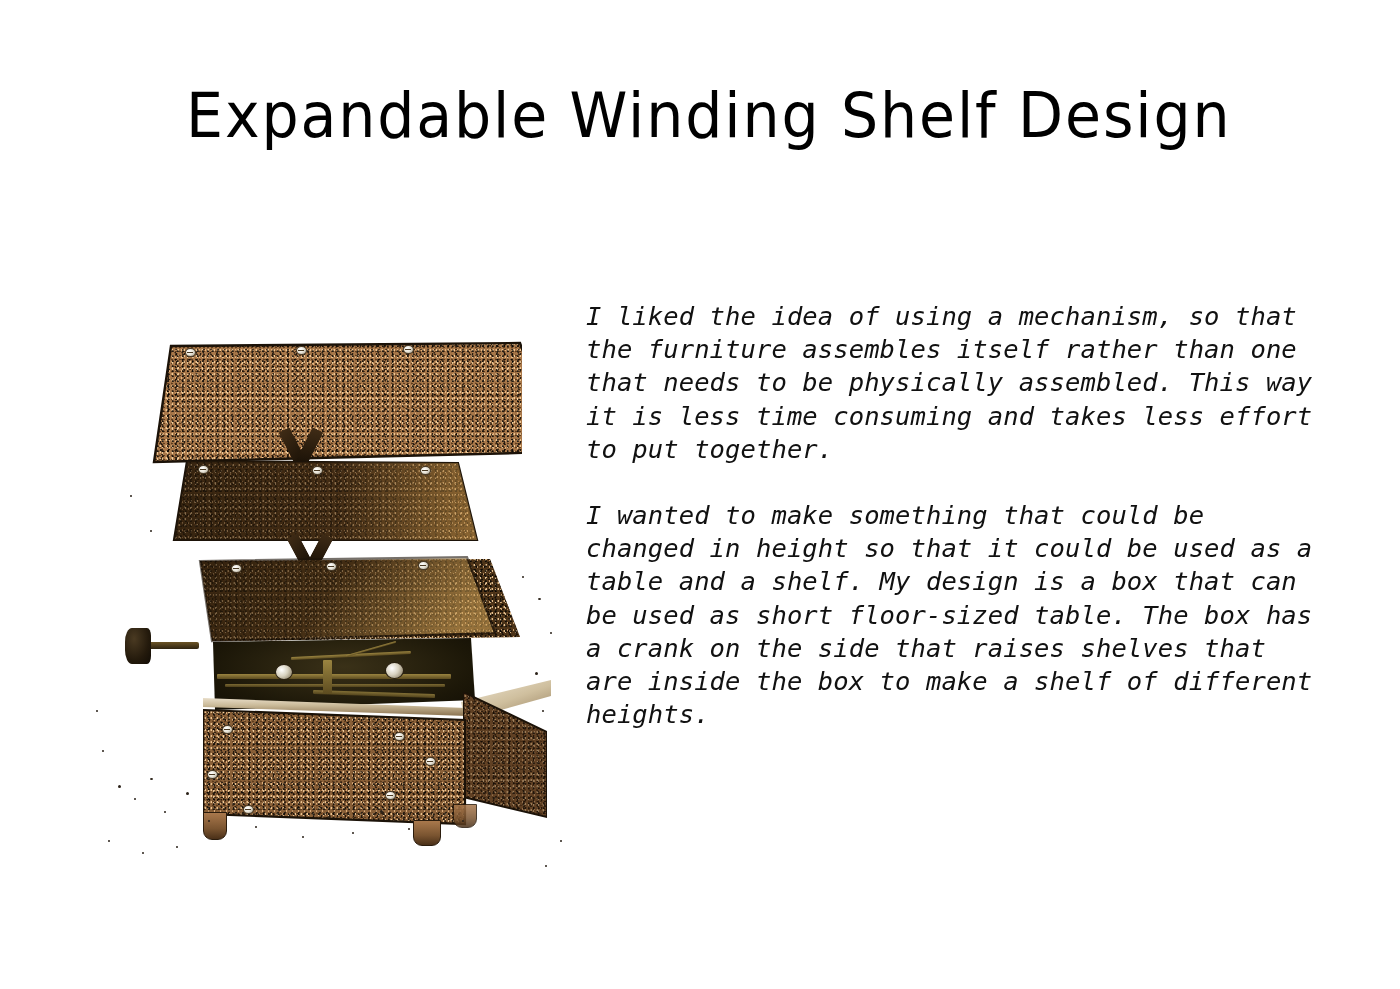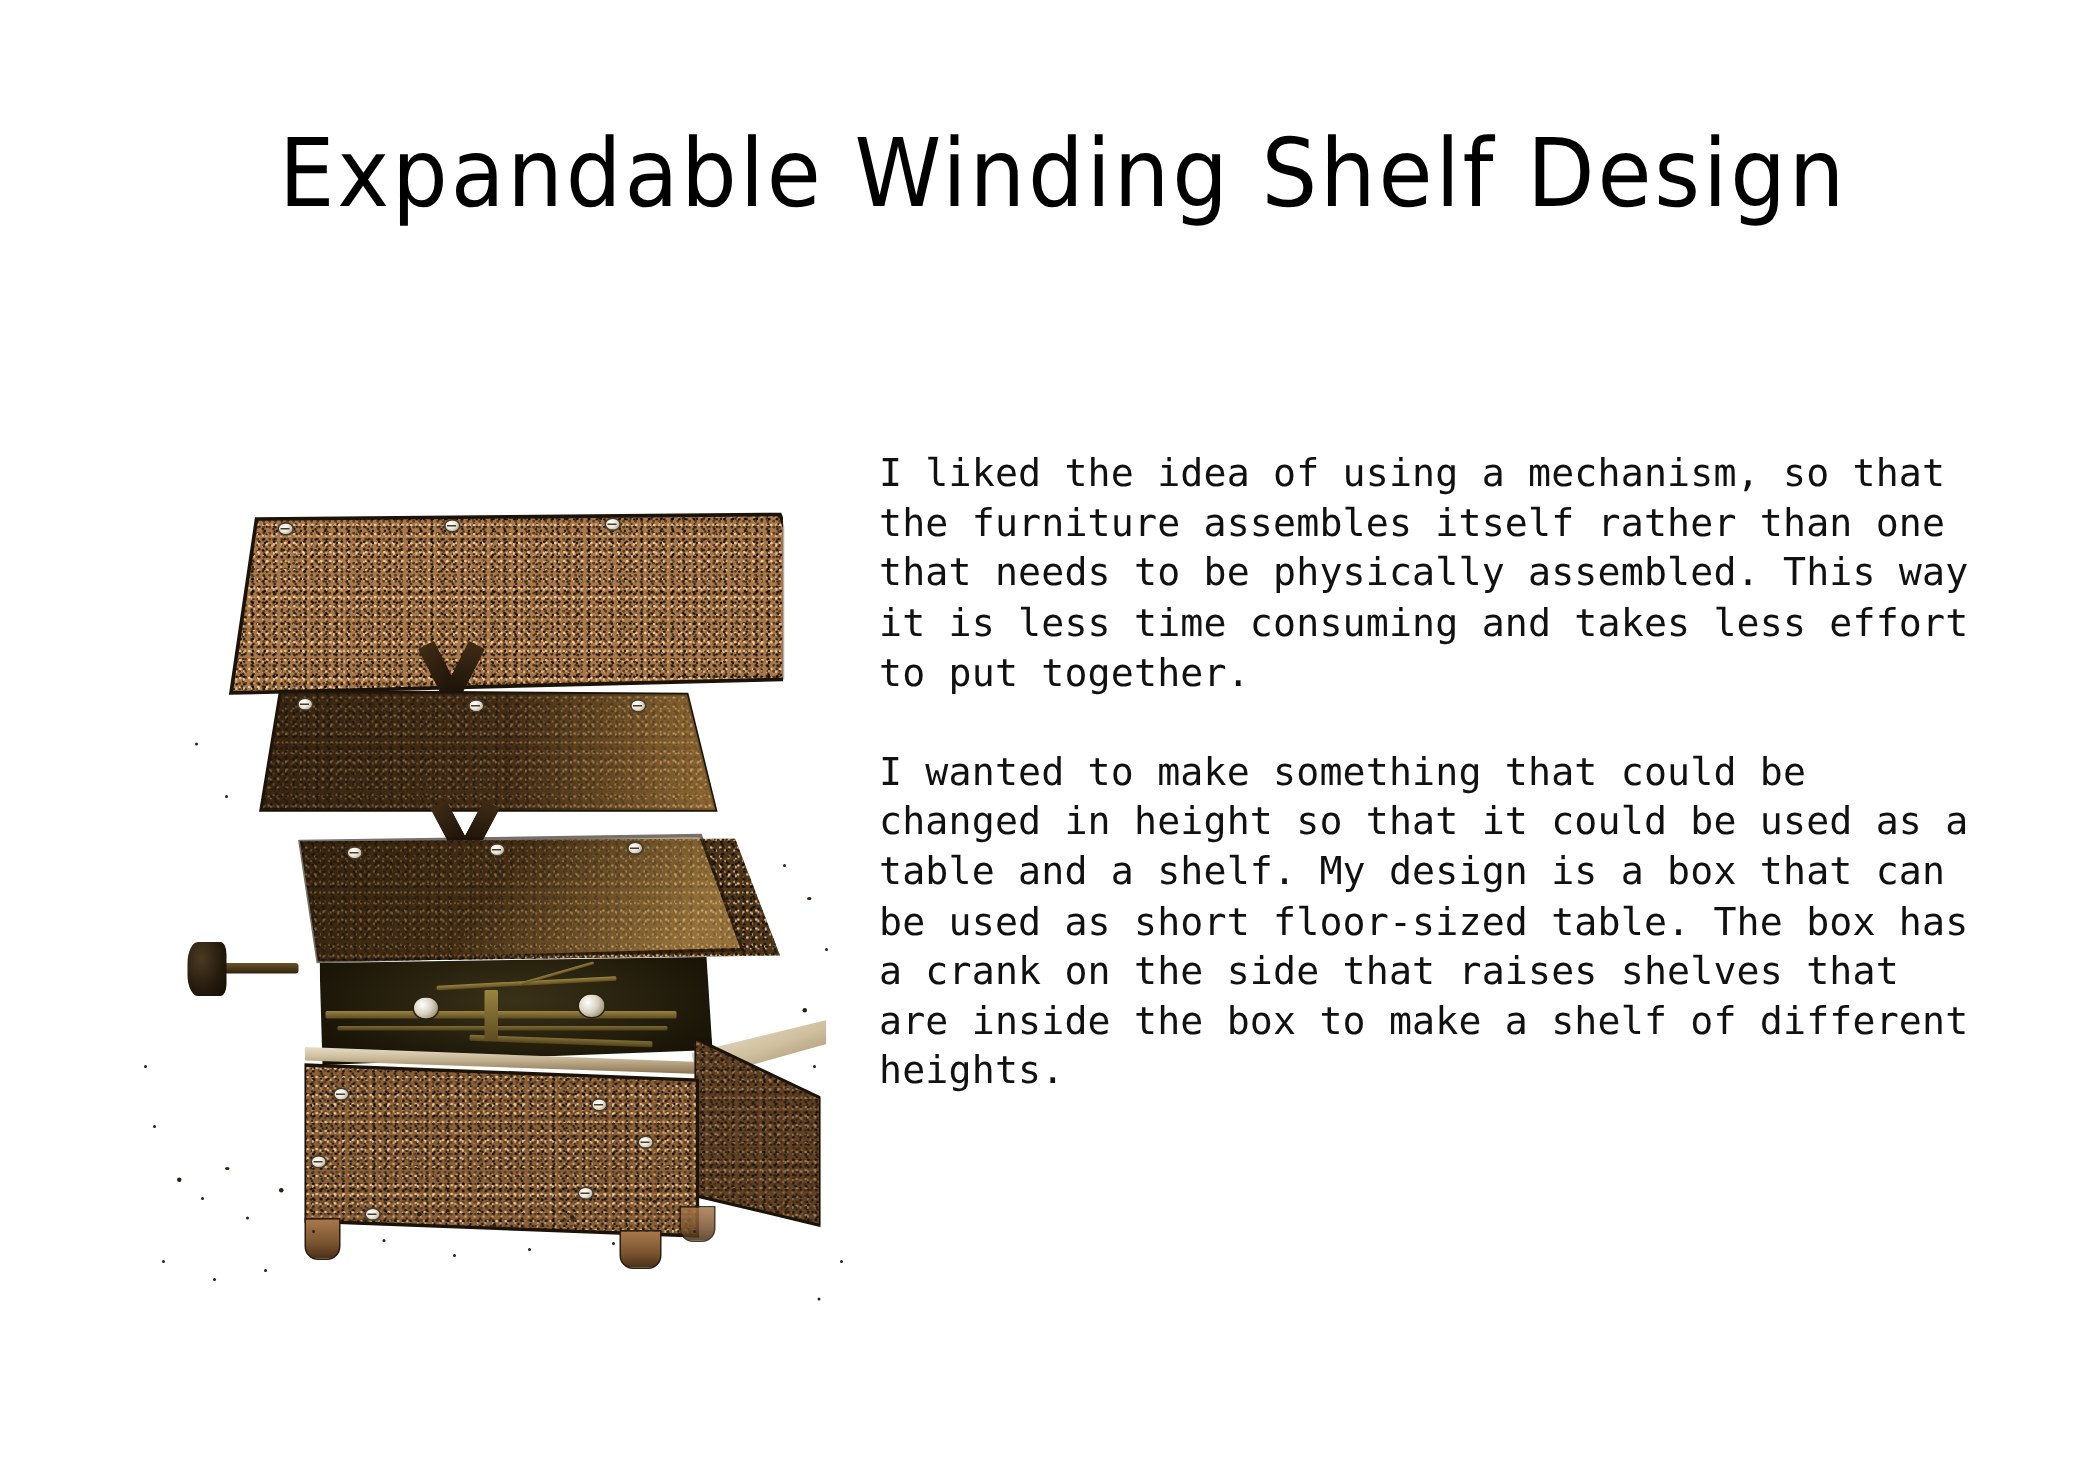--- a/index.html
+++ b/index.html
@@ -42,20 +42,21 @@
     width: 730px;
     font-family: "DejaVu Sans Mono", "Liberation Mono", monospace;
     font-size: 25.5px;
     line-height: 33.2px;
     color: #111111;
     letter-spacing: 0.1px;
   }
   #body-copy p {
     margin: 0 0 33px 0;
     white-space: pre-line;
+    font-style: italic;
   }
   #body-copy p:last-child { margin-bottom: 0; }
 
   
   #photo {
     position: absolute;
     left: 90px;
     top: 280px;
     width: 480px;
     height: 570px;

